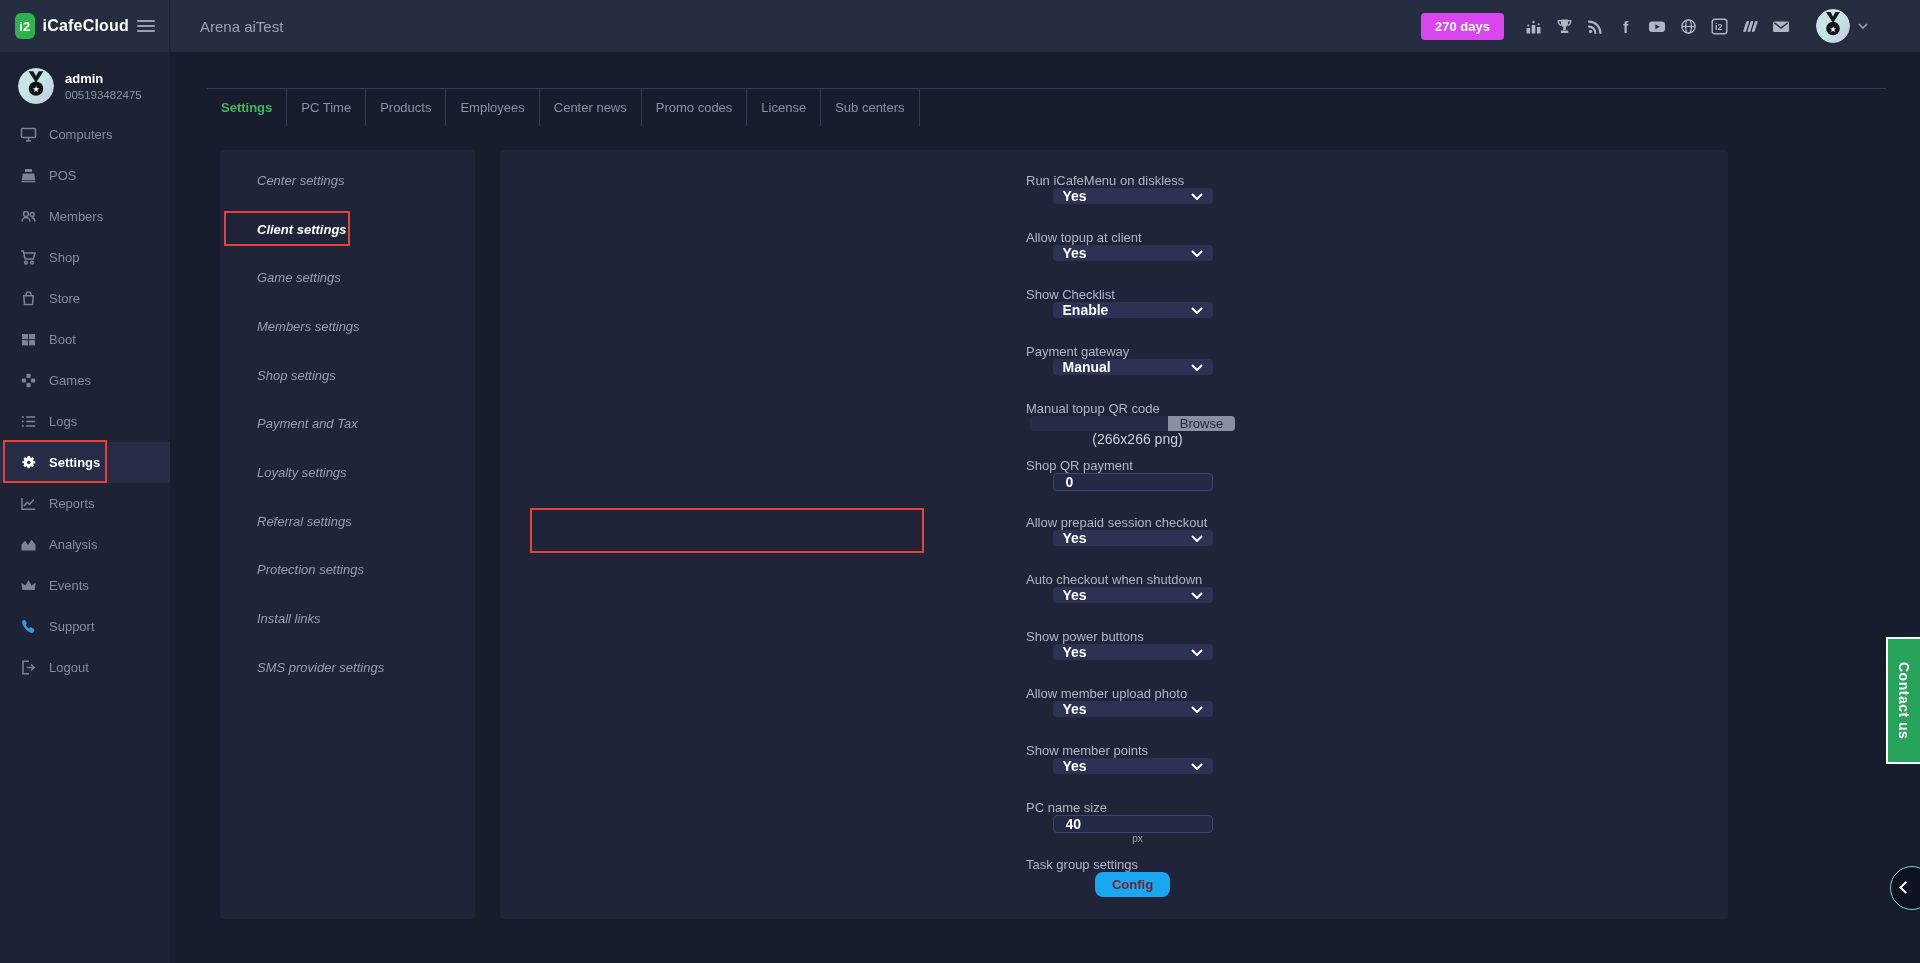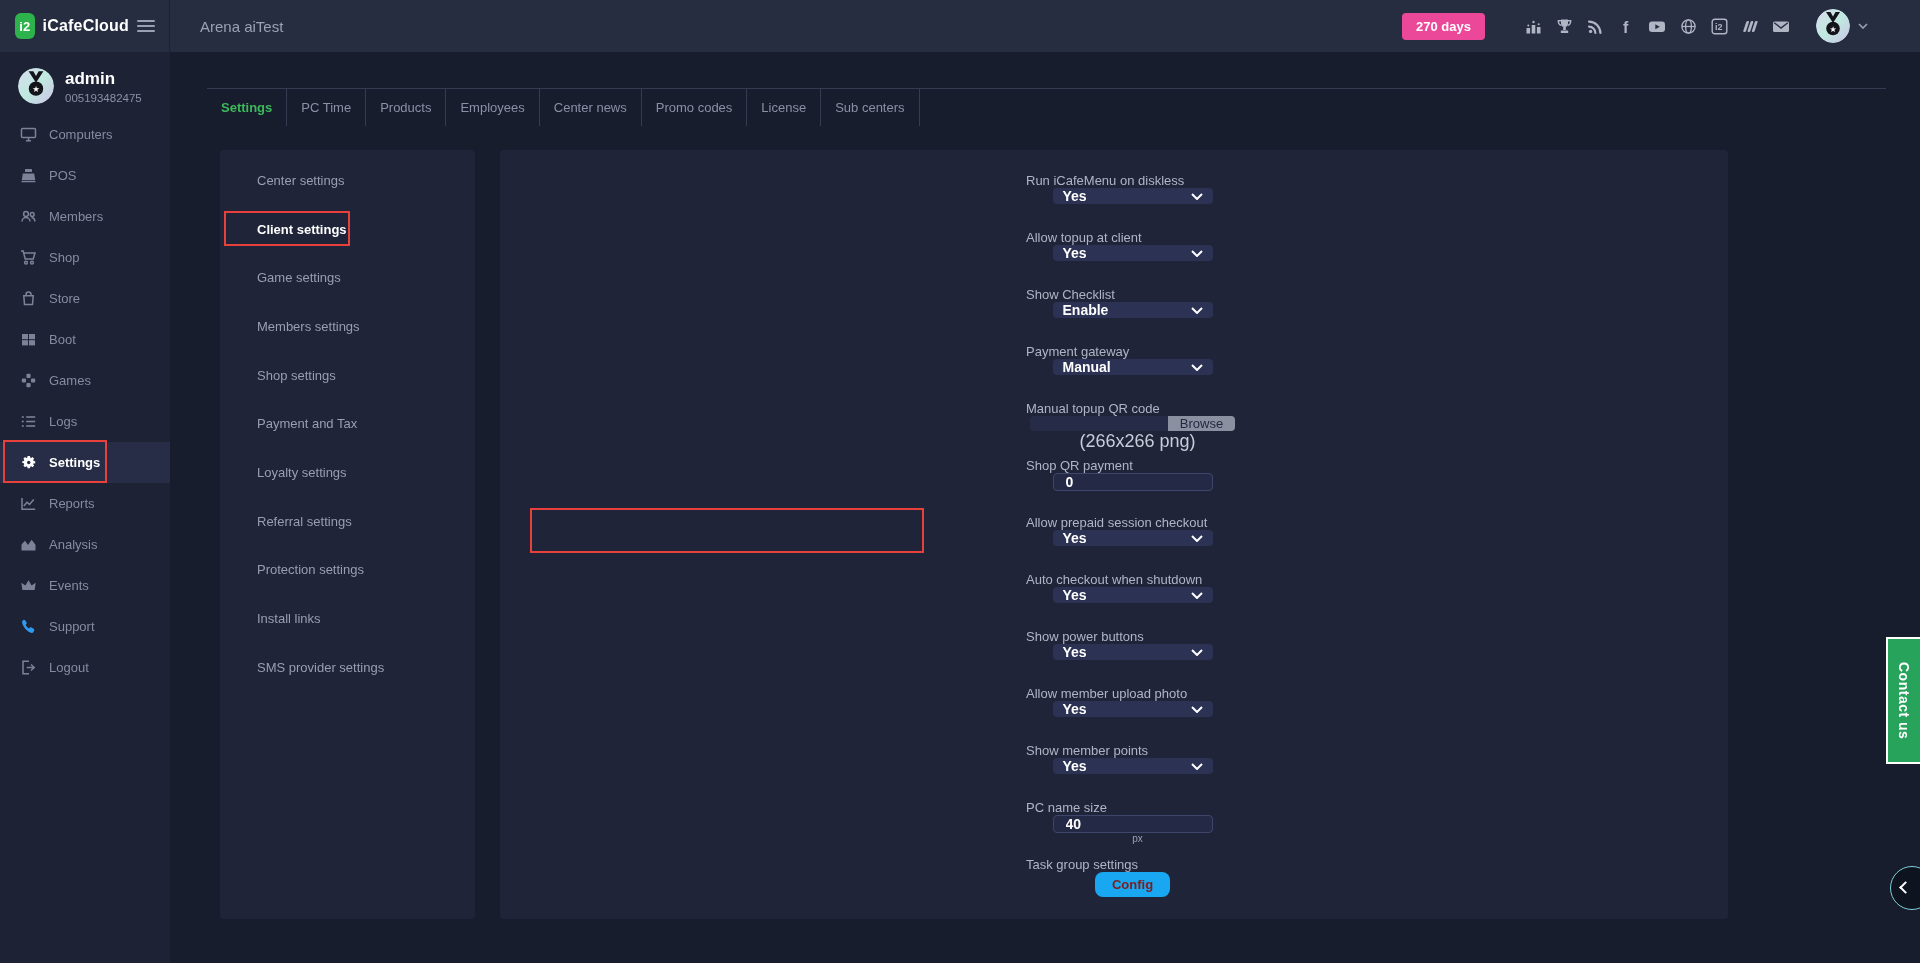--- a/index.html
+++ b/index.html
@@ -16,72 +16,72 @@
            padding-left:15px; gap:8px; border-right:1px solid #1d2232; }
   .logo-mark { width:26px; height:26px; background:#2eb24c; border-radius:6px;
                display:flex; align-items:center; justify-content:center;
                font-size:13px; font-weight:bold; color:#fff; }
   .brand-name { font-size:16px; font-weight:bold; color:#fff; letter-spacing:.2px; }
   .hamburger { margin-left:auto; margin-right:14px; cursor:pointer; }
   .hamburger span { display:block; width:18px; height:2px; background:#9aa0b4;
                     margin:3px 0; border-radius:1px; }
   .header-title { margin-left:30px; font-size:15px; color:#9aa0b6; }
   .header-right { margin-left:auto; display:flex; align-items:center; padding-right:52px; }
-  .days-badge { background:#ec4899; color:#fff; font-size:13px; font-weight:bold;
-                padding:6px 14px; border-radius:4px; margin-right:39px; cursor:pointer; }
+  .days-badge { background:#d946ef; color:#fff; font-size:13px; font-weight:bold;
+                padding:6px 14px; border-radius:4px; margin-right:20px; cursor:pointer; }
   .hicons { display:flex; align-items:center; gap:13px; margin-right:26px; }
   .hicon { width:18px; height:18px; display:flex; align-items:center;
            justify-content:center; cursor:pointer; }
   .avatar { width:34px; height:34px; border-radius:50%; overflow:hidden; cursor:pointer; }
   .chev-avatar { margin-left:8px; cursor:pointer; }
   
   .sidebar { position:absolute; top:52px; left:0; width:170px; height:911px;
              background:#1d2234; z-index:5; }
   .user { display:flex; align-items:center; gap:11px; padding:16px 0 0 18px; }
   .user-avatar { width:36px; height:36px; border-radius:50%; overflow:hidden; }
-  .user-name { font-size:17px; font-weight:bold; color:#fff; }
+  .user-name { font-size:13px; font-weight:bold; color:#fff; }
   .user-id { font-size:11.5px; color:#8b91a6; margin-top:3px; }
   .nav { margin-top:10px; position:relative; }
   .nav-item { height:41px; display:flex; align-items:center; gap:12px;
               padding-left:20px; color:#858ca2; font-size:13px; cursor:pointer; }
   .nav-item .icn { width:17px; height:17px; flex:0 0 17px; }
   .nav-item.active { background:#272d47; color:#fff; font-weight:bold; }
   .red-box-settings { position:absolute; left:3px; top:326px; width:104px; height:43px;
                       border:2px solid #e8413c; pointer-events:none; z-index:7; }
   
   .main { position:absolute; left:170px; top:52px; width:1750px; height:911px;
           background:#181d2e; }
   .tabstrip { position:absolute; left:37px; right:34px; top:36px;
               border-top:1px solid #353c52; display:flex; }
   .tab { height:37px; line-height:37px; padding:0 14px; font-size:13px;
          color:#8a90a5; border-right:1px solid #353c52; cursor:pointer; white-space:nowrap; }
   .tab.active { color:#3cb95b; font-weight:bold; }
   
   .menu-card { position:absolute; left:50px; top:98px; width:255px; height:769px;
-               background:#1f2438; border-radius:4px; padding-top:6px; }
+               background:#1f2438; border-radius:4px; padding-top:6px;font-style:italic; }
   .menu-item { height:48.7px; display:flex; align-items:center; padding-left:37px;
                font-size:13px; color:#989eb3; cursor:pointer; }
   .menu-item.active { color:#fff; font-weight:bold; }
   .red-box-menu { position:absolute; left:4px; top:61px; width:126px; height:35px;
                   border:2px solid #e8413c; pointer-events:none; }
   .form-card { position:absolute; left:330px; top:98px; width:1228px; height:769px;
                background:#1f2438; border-radius:4px; padding:23px 0 0 37px; }
   .frow { display:flex; align-items:center; height:31px; margin-bottom:26px;flex-direction:column; }
   .flabel { width:213px; font-size:13px; color:#b0b5c6; }
   .select { width:160px; height:47px; background:#2c3254; border-radius:4px;
             display:flex; align-items:center; justify-content:space-between;
             padding:0 10px; font-size:14px; font-weight:bold; color:#fff; cursor:pointer; }
   .text-input { width:160px; height:31px; background:#242a46; border:1px solid #3f466b;
                 border-radius:4px; color:#fff; font-size:14px; font-weight:bold;
                 padding:0 12px; font-family:"Liberation Sans",sans-serif; outline:none; }
   .file-group { display:flex; align-items:flex-end; height:31px; }
   .file-input { width:138px; background:#262c48; border:none; border-radius:4px 0 0 4px; outline:none; }
   .browse-btn { padding:0 12px; background:#8b90a0; color:#232942; font-size:13px;
                 border-radius:0 4px 4px 0; display:flex; align-items:center; cursor:pointer; }
-  .hint { margin-left:10px; color:#c9cdd9; font-size:18px; }
+  .hint { margin-left:10px; color:#c9cdd9; font-size:14px; }
   .suffix { margin-left:10px; color:#9aa0b4; font-size:10px; }
   .config-btn { height:31px; padding:5px 17px; background:#18a7f0; border-radius:8px;
                 color:#7f1d1d; font-weight:bold; font-size:13px; display:flex;
                 align-items:center; cursor:pointer; }
   .red-box-form { position:absolute; left:30px; top:358px; width:394px; height:45px;
                   border:2px solid #e8413c; pointer-events:none; }
   
   .contact-tab { position:absolute; right:0; top:637px; width:34px; height:127px;
                  background:#27a35c; border:2px solid #fff; border-right:none;
                  display:flex; align-items:center; justify-content:center;

